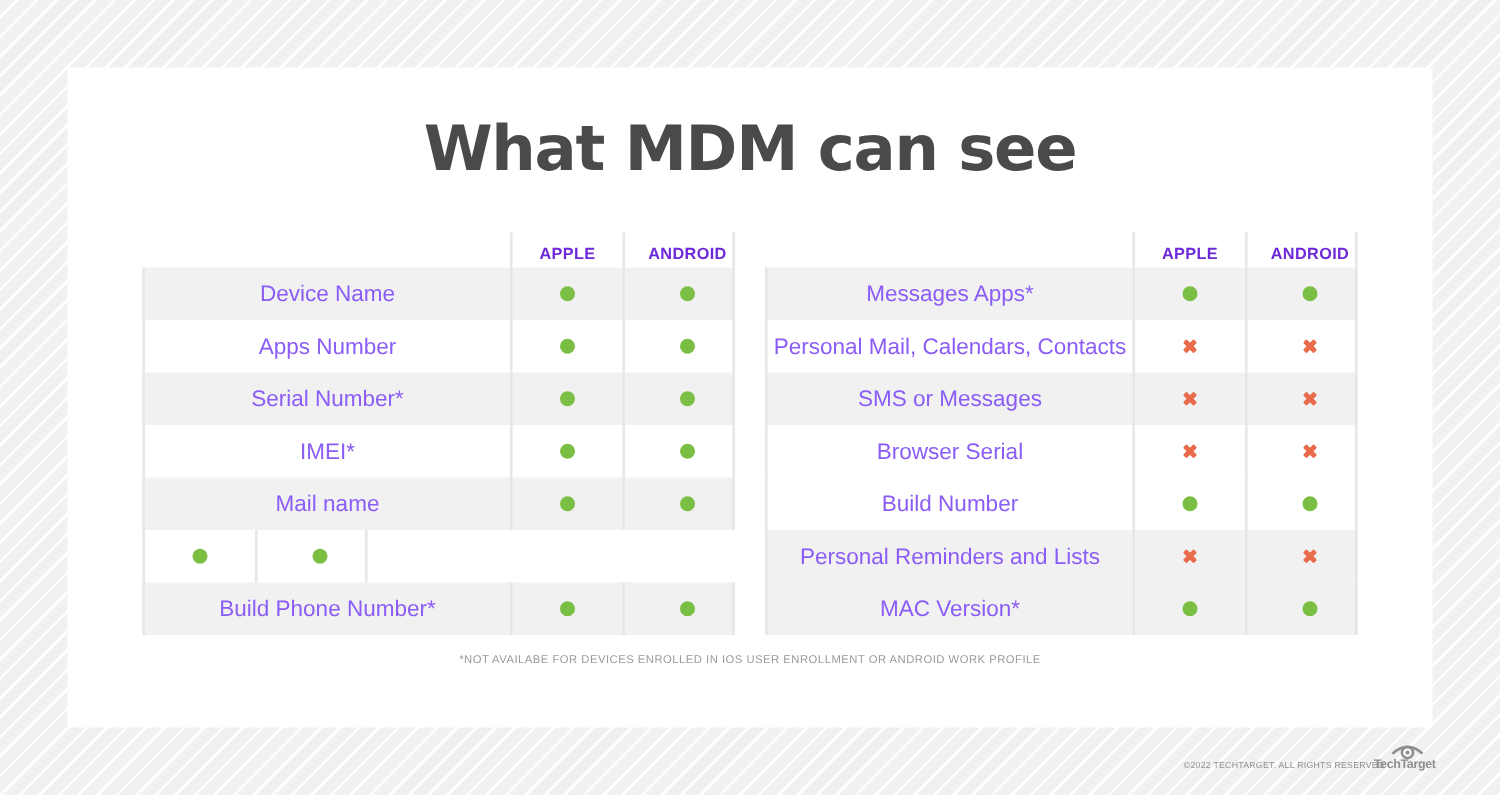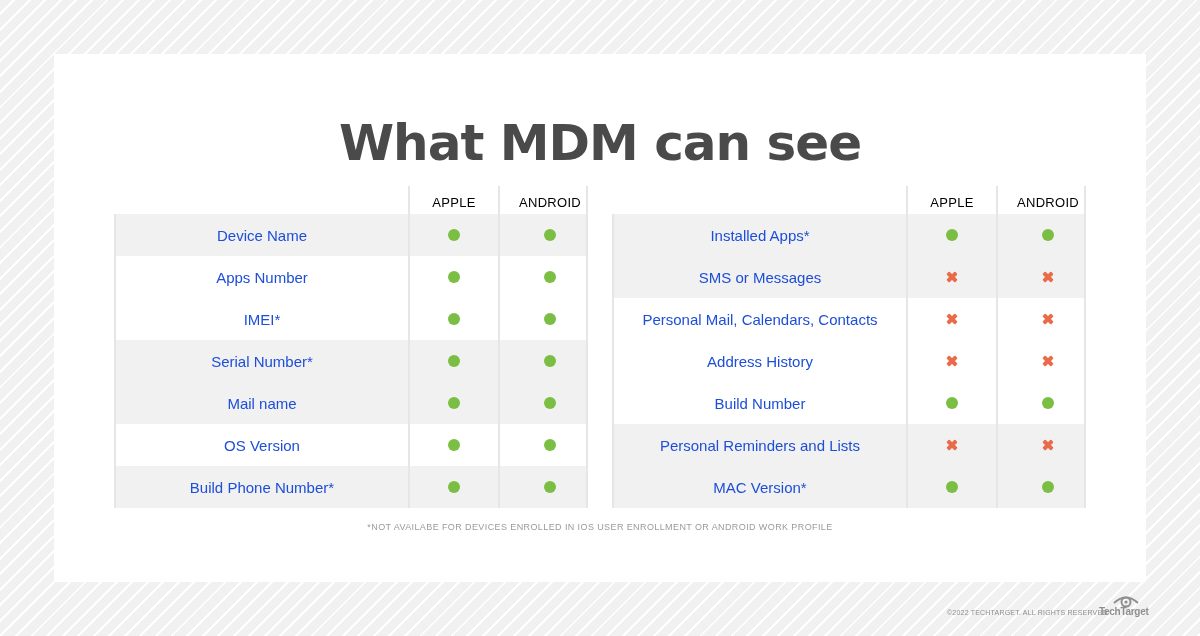--- a/index.html
+++ b/index.html
@@ -18,47 +18,46 @@
   }
   .title {
     position: absolute;
     left: 0; top: 90px; width: 1200px;
     text-align: center;
     font-family: "DejaVu Sans", sans-serif;
     font-weight: bold;
     font-size: 50px;
     letter-spacing: -1px;
     color: #4a4a4a;
-    margin-top: 24px;
   }
   .tbl {
     position: absolute;
     top: 186px;
   }
   .tbl.left { left: 114px; }
   .tbl.right { left: 612px; }
   .hdr, .row { display: flex; }
   .hdr { height: 28px; }
   .row { height: 42px; }
   .row.shade { background: #f1f1f1; }
   .c-label {
     width: 294px;
     display: flex; align-items: center; justify-content: center;
-    font-size: 15px; color: #1d4ed8;
+    font-size: 18px; color: #8b5cf6;
     border-left: 2px solid #e6e6e6;
   }
   .hdr .c-label { border-left: none; }
   .c-val {
     width: 90px;
     display: flex; align-items: center; justify-content: center;
     border-left: 2px solid #e6e6e6;
   }
   .c-val.last { border-right: 2px solid #e6e6e6; padding-left: 14px; }
   .hdr .c-val {
-    font-weight: normal; font-size: 13px; color: #000000;
+    font-weight: bold; font-size: 13px; color: #6d28d9;
     padding-top: 4px; letter-spacing: 0.3px;
   }
   .dot {
     width: 12px; height: 12px; border-radius: 50%;
     background: #7abf44;
   }
   .cross {
     position: relative; width: 12px; height: 12px;
   }
   .cross::before, .cross::after {
@@ -110,49 +109,48 @@
   </div>
   <div class="row">
     <div class="c-label">Apps Number</div>
     <div class="c-val">
         <span class="dot"></span>
       </div>
     <div class="c-val last">
         <span class="dot"></span>
       </div>
   </div>
+  <div class="row shade">
+    <div class="c-label">Serial Number*</div>
+    <div class="c-val">
+        <span class="dot"></span>
+      </div>
+    <div class="c-val last">
+        <span class="dot"></span>
+      </div>
+  </div>
   <div class="row">
     <div class="c-label">IMEI*</div>
     <div class="c-val">
         <span class="dot"></span>
       </div>
     <div class="c-val last">
         <span class="dot"></span>
       </div>
   </div>
   <div class="row shade">
-    <div class="c-label">Serial Number*</div>
-    <div class="c-val">
-        <span class="dot"></span>
-      </div>
-    <div class="c-val last">
-        <span class="dot"></span>
-      </div>
-  </div>
-  <div class="row shade">
     <div class="c-label">Mail name</div>
     <div class="c-val">
         <span class="dot"></span>
       </div>
     <div class="c-val last">
         <span class="dot"></span>
       </div>
   </div>
   <div class="row">
-    <div class="c-label">OS Version</div>
     <div class="c-val">
         <span class="dot"></span>
       </div>
     <div class="c-val last">
         <span class="dot"></span>
       </div>
   </div>
   <div class="row shade">
     <div class="c-label">Build Phone Number*</div>
     <div class="c-val">
@@ -164,48 +162,48 @@
   </div>
 </div>
 
 <div class="tbl right">
   <div class="hdr">
     <div class="c-label"></div>
     <div class="c-val">APPLE</div>
     <div class="c-val last">ANDROID</div>
   </div>
   <div class="row shade">
-    <div class="c-label">Installed Apps*</div>
-    <div class="c-val">
-        <span class="dot"></span>
-      </div>
-    <div class="c-val last">
-        <span class="dot"></span>
+    <div class="c-label">Messages Apps*</div>
+    <div class="c-val">
+        <span class="dot"></span>
+      </div>
+    <div class="c-val last">
+        <span class="dot"></span>
+      </div>
+  </div>
+  <div class="row">
+    <div class="c-label">Personal Mail, Calendars, Contacts</div>
+    <div class="c-val">
+        <span class="cross"></span>
+      </div>
+    <div class="c-val last">
+        <span class="cross"></span>
       </div>
   </div>
   <div class="row shade">
     <div class="c-label">SMS or Messages</div>
     <div class="c-val">
         <span class="cross"></span>
       </div>
     <div class="c-val last">
         <span class="cross"></span>
       </div>
   </div>
   <div class="row">
-    <div class="c-label">Personal Mail, Calendars, Contacts</div>
-    <div class="c-val">
-        <span class="cross"></span>
-      </div>
-    <div class="c-val last">
-        <span class="cross"></span>
-      </div>
-  </div>
-  <div class="row">
-    <div class="c-label">Address History</div>
+    <div class="c-label">Browser Serial</div>
     <div class="c-val">
         <span class="cross"></span>
       </div>
     <div class="c-val last">
         <span class="cross"></span>
       </div>
   </div>
   <div class="row">
     <div class="c-label">Build Number</div>
     <div class="c-val">

